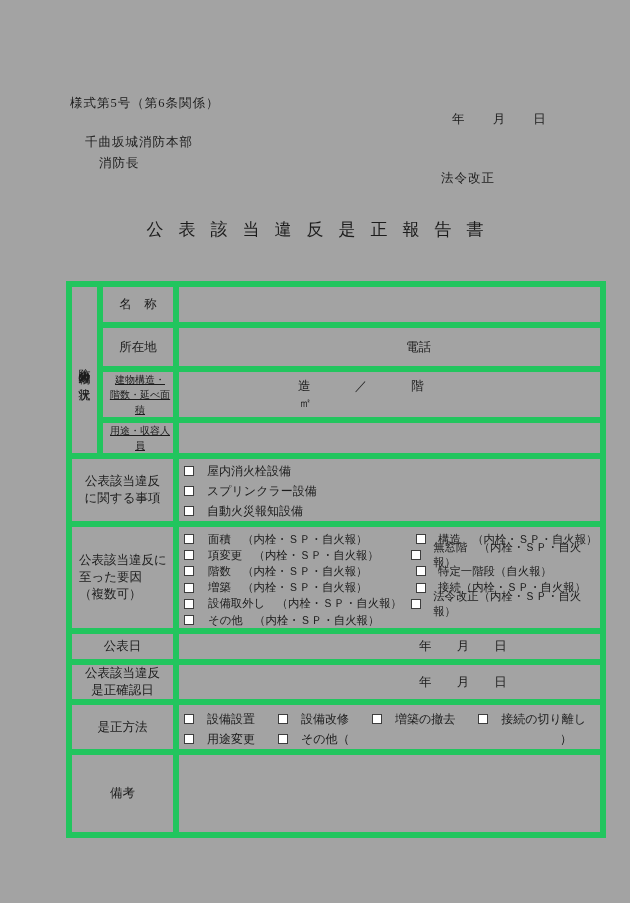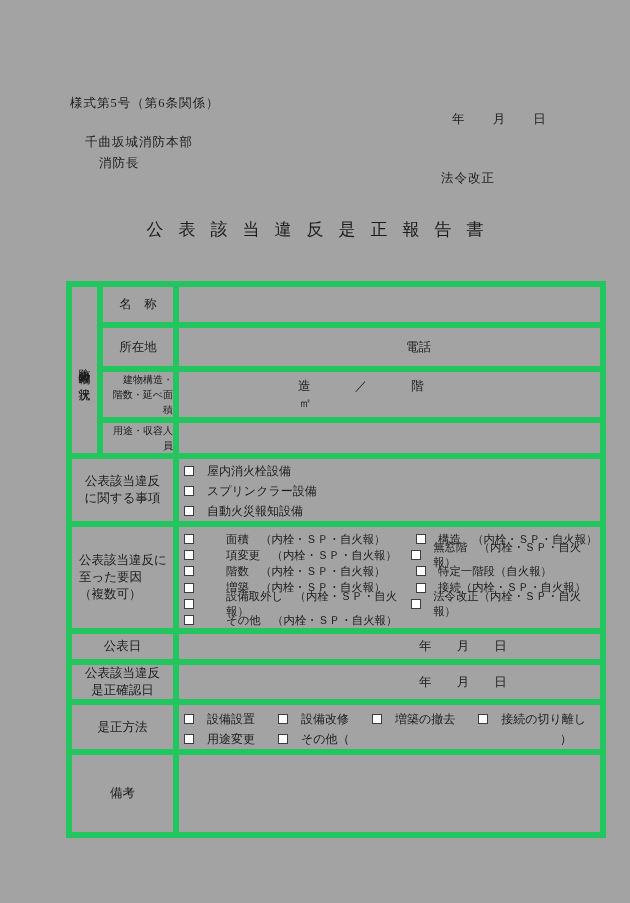--- a/index.html
+++ b/index.html
@@ -34,39 +34,39 @@
     font-size:12.5px; color:#1c1c1c;
   }
   .form-table td { border:6px solid #22c55e; padding:0; vertical-align:middle; }
   td.vcell { text-align:center; }
   .vtext {
     writing-mode:vertical-rl; text-orientation:upright;
     margin:0 auto; font-size:12px; letter-spacing:1px; line-height:1;
   }
   td.lbl { text-align:center; line-height:17px; }
   td.lbl.small { font-size:10px; line-height:15px; }
-  td.lbl.leftal { text-align:right; padding-left:4px; }
+  td.lbl.leftal { text-align:center; padding-left:4px;text-decoration:underline; }
   td.lbl-left { text-align:left; padding-left:7px; line-height:17px; }
   td.val { vertical-align:middle; }
 
   .phone-line { padding-left:227px; }
   .struct-line1 { padding-left:119px; line-height:17px; }
   .struct-line1 .sp { margin-left:41px; }
   .struct-line2 { padding-left:120px; line-height:16px; }
 
   .cb {
     display:inline-block; width:10px; height:10px;
     border:1px solid #3d3d3d; background:#fff; flex:0 0 auto;
   }
   .cbrow { display:flex; align-items:center; gap:13px; padding-left:5px; height:20px; font-size:12px; }
   .viol-block { padding-top:2px; }
 
   .cause-block { padding-top:4px; }
   .cause-row { display:flex; align-items:center; height:16.2px; font-size:11.4px; }
-  .cause-left { width:237px; display:flex; align-items:center; gap:32px; padding-left:5px; }
+  .cause-left { width:237px; display:flex; align-items:center; gap:14px; padding-left:5px; }
   .cause-right { display:flex; align-items:center; gap:12px; }
 
   .date-line { padding-left:240px; }
   .date-line span { margin-right:22px; }
   .date-line span:last-child { margin-right:0; }
 
   .mrow { display:flex; align-items:center; gap:23px; padding-left:5px; height:20px; font-size:12px; }
   .method-block { padding-top:4px; }
   .mitem { display:flex; align-items:center; gap:13px; }
   .mclose { margin-left:auto; margin-right:28px; }

